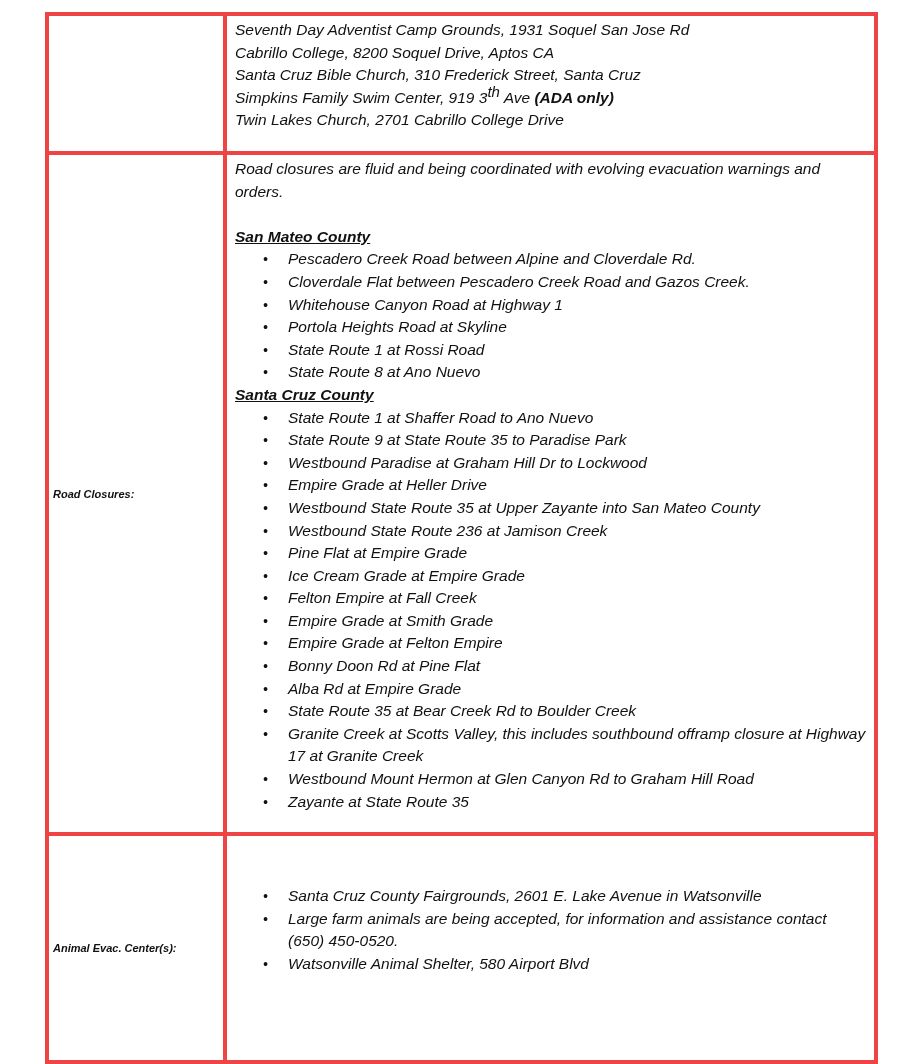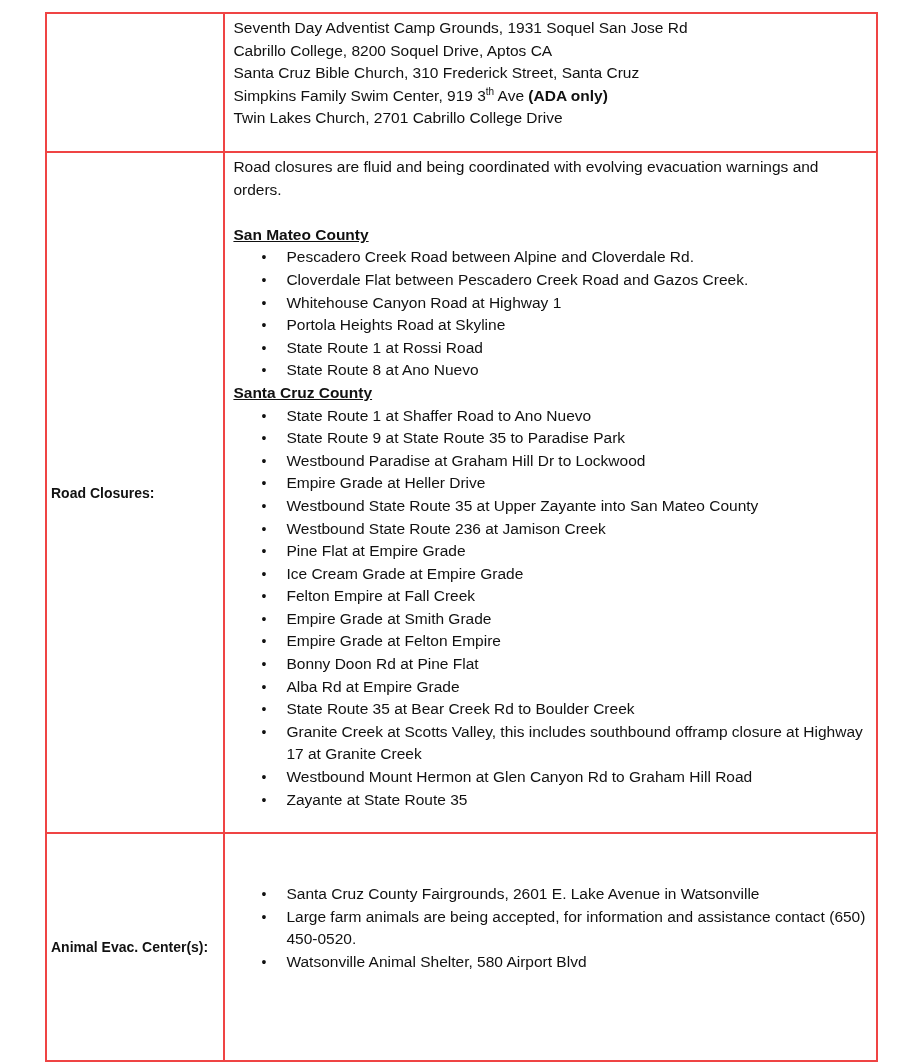--- a/index.html
+++ b/index.html
@@ -17,43 +17,44 @@
     }
     .doc-table {
       position: absolute;
       left: 45px;
       top: 12px;
       width: 833px;
       border-collapse: collapse;
       table-layout: fixed;
     }
     .doc-table td {
-      border: 2px solid #ef4444;
+      border: 4px solid #ef4444;
       vertical-align: top;
       padding: 0;
+      font-style: italic;
     }
     .col-label { width: 178px; }
     .col-content { width: 651px; }
     .label-cell {
       vertical-align: middle !important;
       font-weight: bold;
-      font-size: 14px;
+      font-size: 11px;
       padding-left: 4px !important;
     }
     .content-cell {
       font-size: 15.5px;
       line-height: 22.6px;
       padding: 3px 8px 0 8px !important;
     }
     .row-shelters { height: 139px; }
     .row-roads { height: 681px; }
     .row-animals { height: 228px; }
     .line { display: block; white-space: nowrap; }
     .bold { font-weight: bold; }
-    sup { font-size: 10px; line-height: 0; vertical-align: 6px; }
+    sup { font-size: 15px; line-height: 0; vertical-align: 6px; }
     .county-heading {
       display: block;
       font-weight: bold;
       text-decoration: underline;
     }
     .spacer { display: block; height: 22.6px; }
     ul.bullets {
       list-style: none;
       margin: 0;
       padding: 0;

